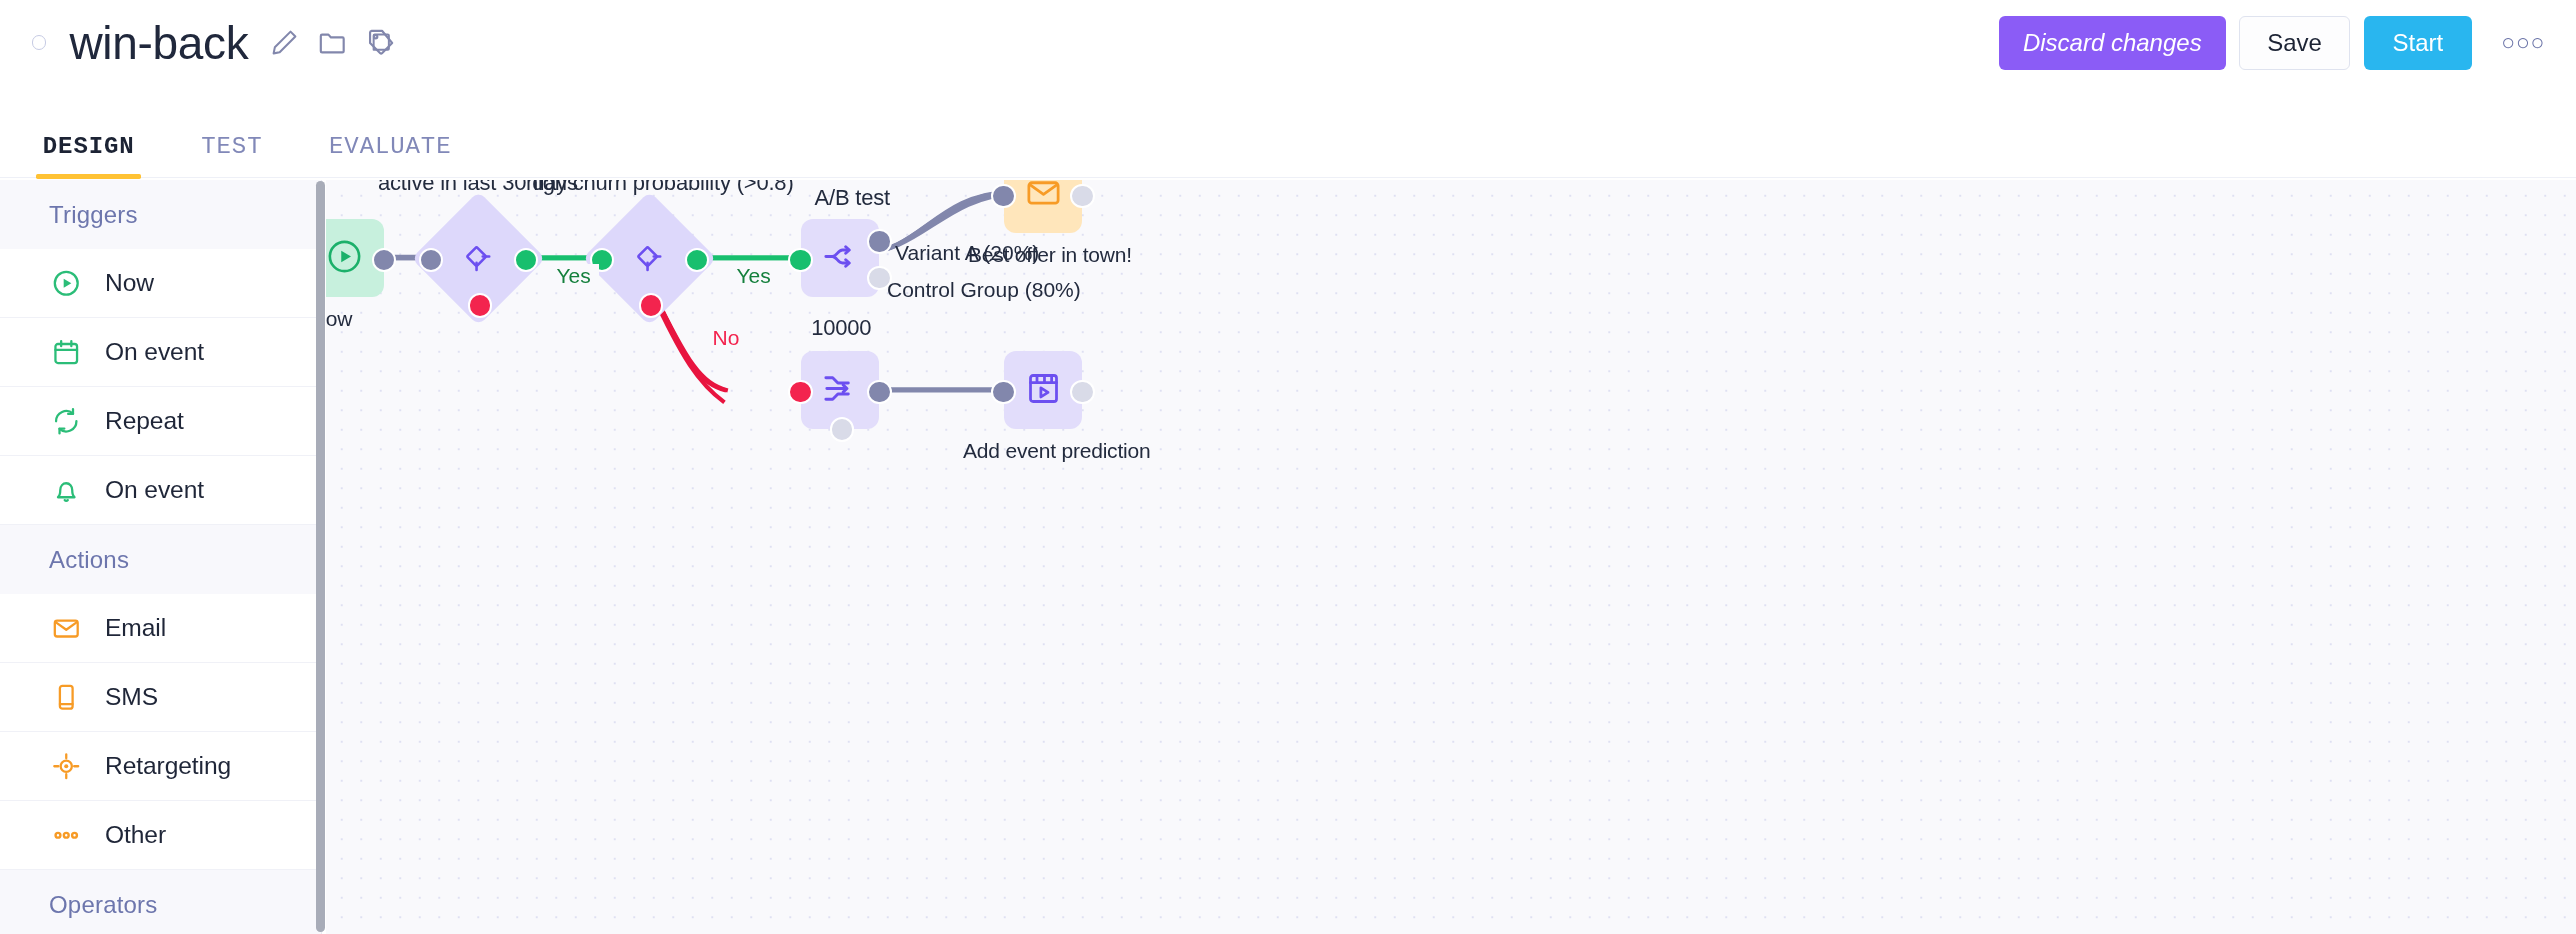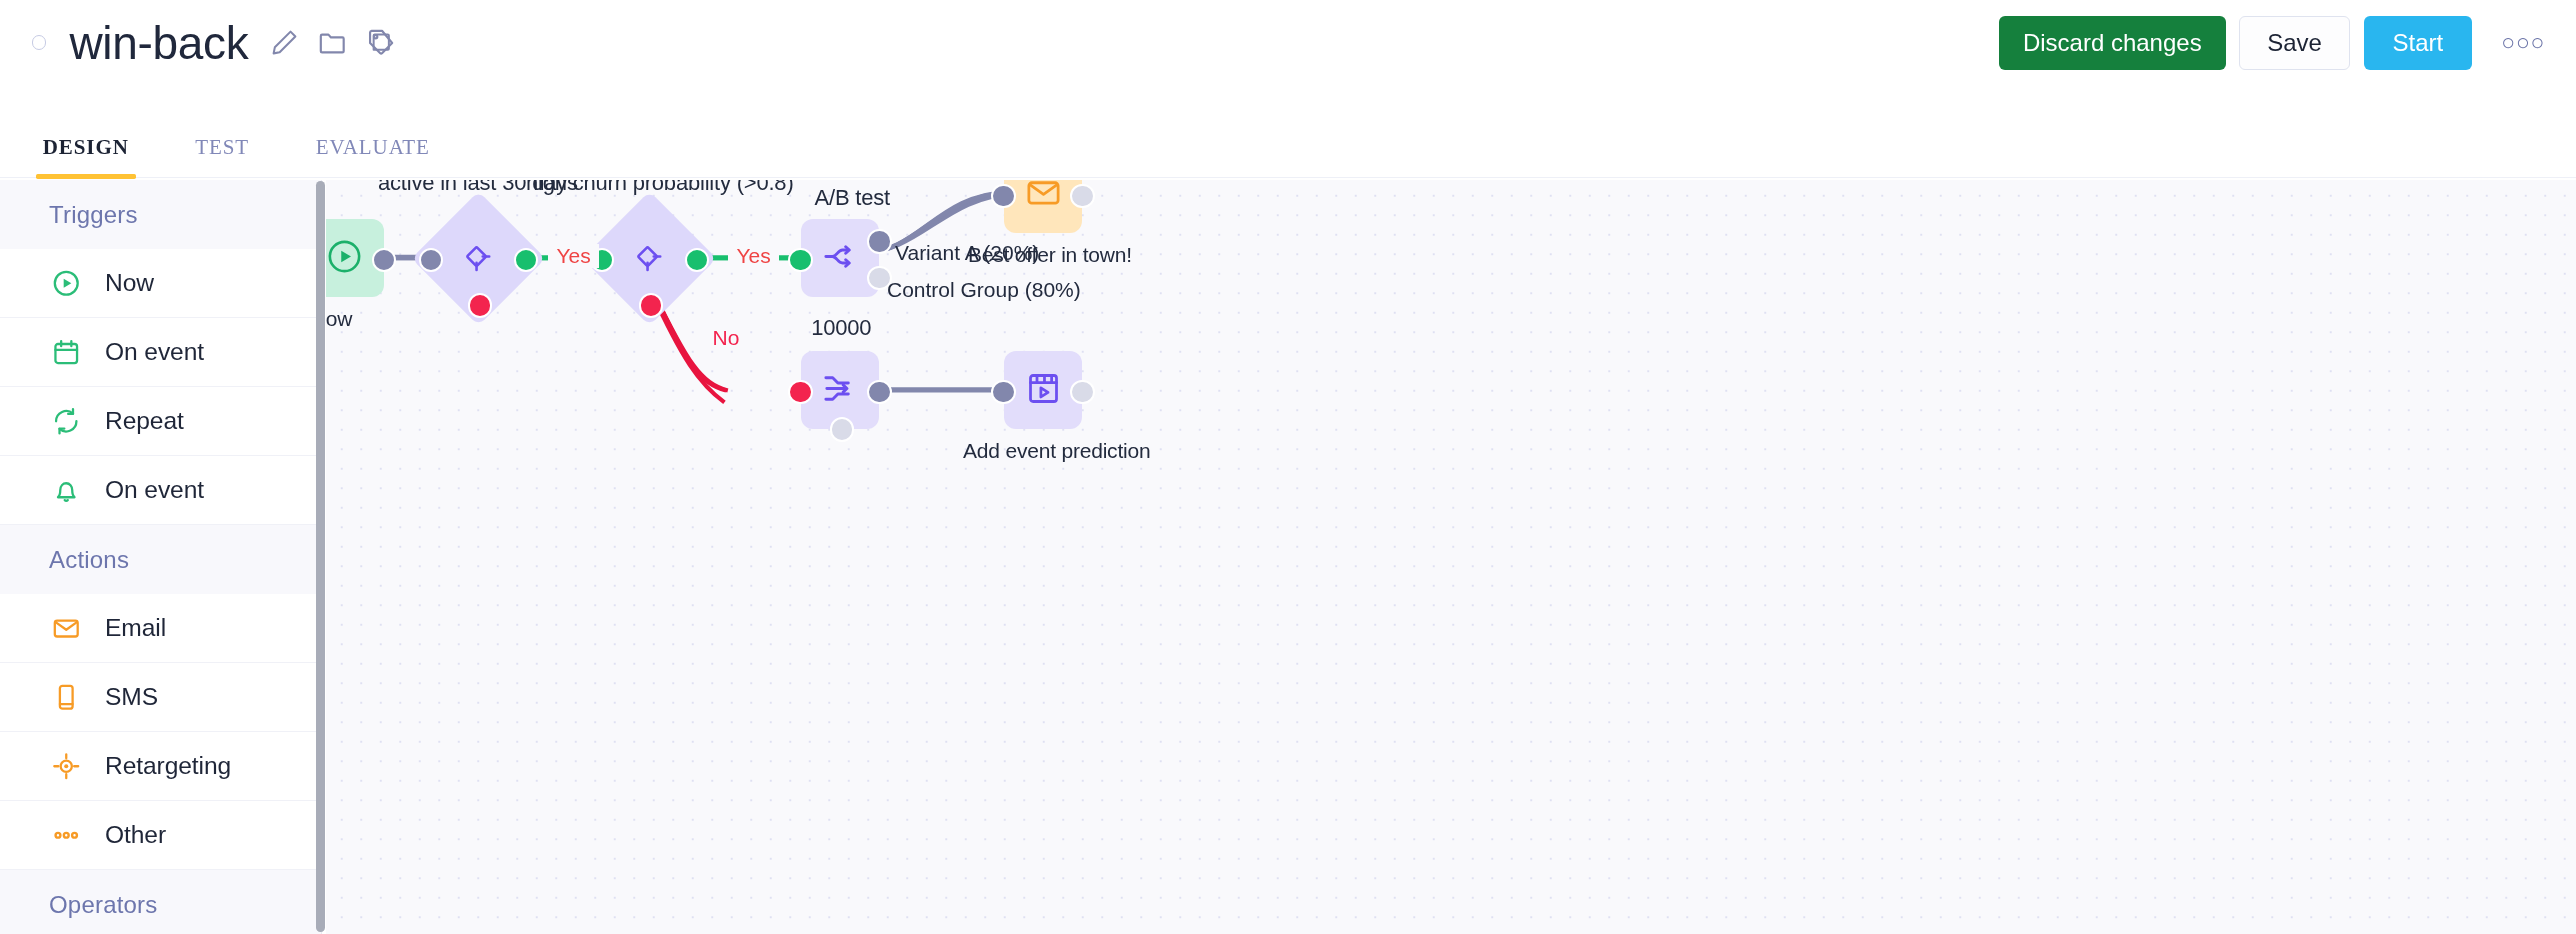--- a/index.html
+++ b/index.html
@@ -33,40 +33,40 @@
   .tb-right {
     position: absolute; right: 18.7px; top: 0; height: 85px;
     display: flex; align-items: center; gap: 13.6px;
   }
   .btn {
     height: 54px; border-radius: 6px; border: none;
     font-size: 24px; font-family: "Liberation Sans", sans-serif;
     cursor: pointer; display: flex; align-items: center; justify-content: center;
     white-space: nowrap;
   }
-  .btn-discard { background: #15803d; color: #fff; padding: 0 24px; }
+  .btn-discard { background: #8b5cf6; color: #fff; padding: 0 24px; font-style: italic; }
   .btn-save { background: #fdfdfe; color: #1c2334; border: 1.3px solid #dfe3ef; padding: 0 27px; }
   .btn-start { background: #29b6ef; color: #fff; padding: 0 29px; }
   .btn-more {
     background: transparent; color: #6b74a8; font-size: 23px; letter-spacing: 0.8px;
     padding: 0 12px; margin-left: 3.4px; font-weight: 700;
   }
 
   
   .tabs {
     position: absolute; left: 0; top: 85px; width: 2576px; height: 93px;
     background: #fff; display: flex; align-items: flex-end;
     padding-left: 36px; gap: 0;
     border-bottom: 1.7px solid #eef0f7;
   }
   .tab {
-    font-size: 21px; letter-spacing: 0.9px; color: #8188b8;
+    font-size: 24px; letter-spacing: 0.9px; color: #8188b8;
     padding: 0 6.8px 17px 6.8px; margin-right: 53px; cursor: pointer;
     position: relative; background: none; border: none;
-    font-family: Liberation Serif, serif;
+    font-family: Liberation Mono, monospace;
   }
   .tab.active { color: #1c2334; font-weight: 700; }
   .tab.active::after {
     content: ""; position: absolute; left: 0; right: 0; bottom: -1.7px;
     height: 5.1px; background: #ffc234; border-radius: 1.7px;
   }
 
   
   .sidebar {
     position: absolute; left: 0; top: 180px; width: 322px; height: 755px;
@@ -145,21 +145,21 @@
     position: absolute; font-size: 22px; color: #232b3e;
     white-space: nowrap; letter-spacing: -0.2px;
   }
   .port-label {
     position: absolute; font-size: 21px; color: #232b3e; white-space: nowrap;
   }
   .edge-label {
     position: absolute; font-size: 21px; white-space: nowrap;
     background: #f9f9fc; padding: 0 8.5px;
   }
-  .el-yes { color: #ef4444; }
+  .el-yes { color: #15803d; margin-top: 20px; }
   .el-no  { color: #f3244e; }
 </style>
 </head>
 <body>
 
 <div id="app">
 
   <div class="topbar">
     <div class="tb-left">
       <div class="status-dot"></div>

